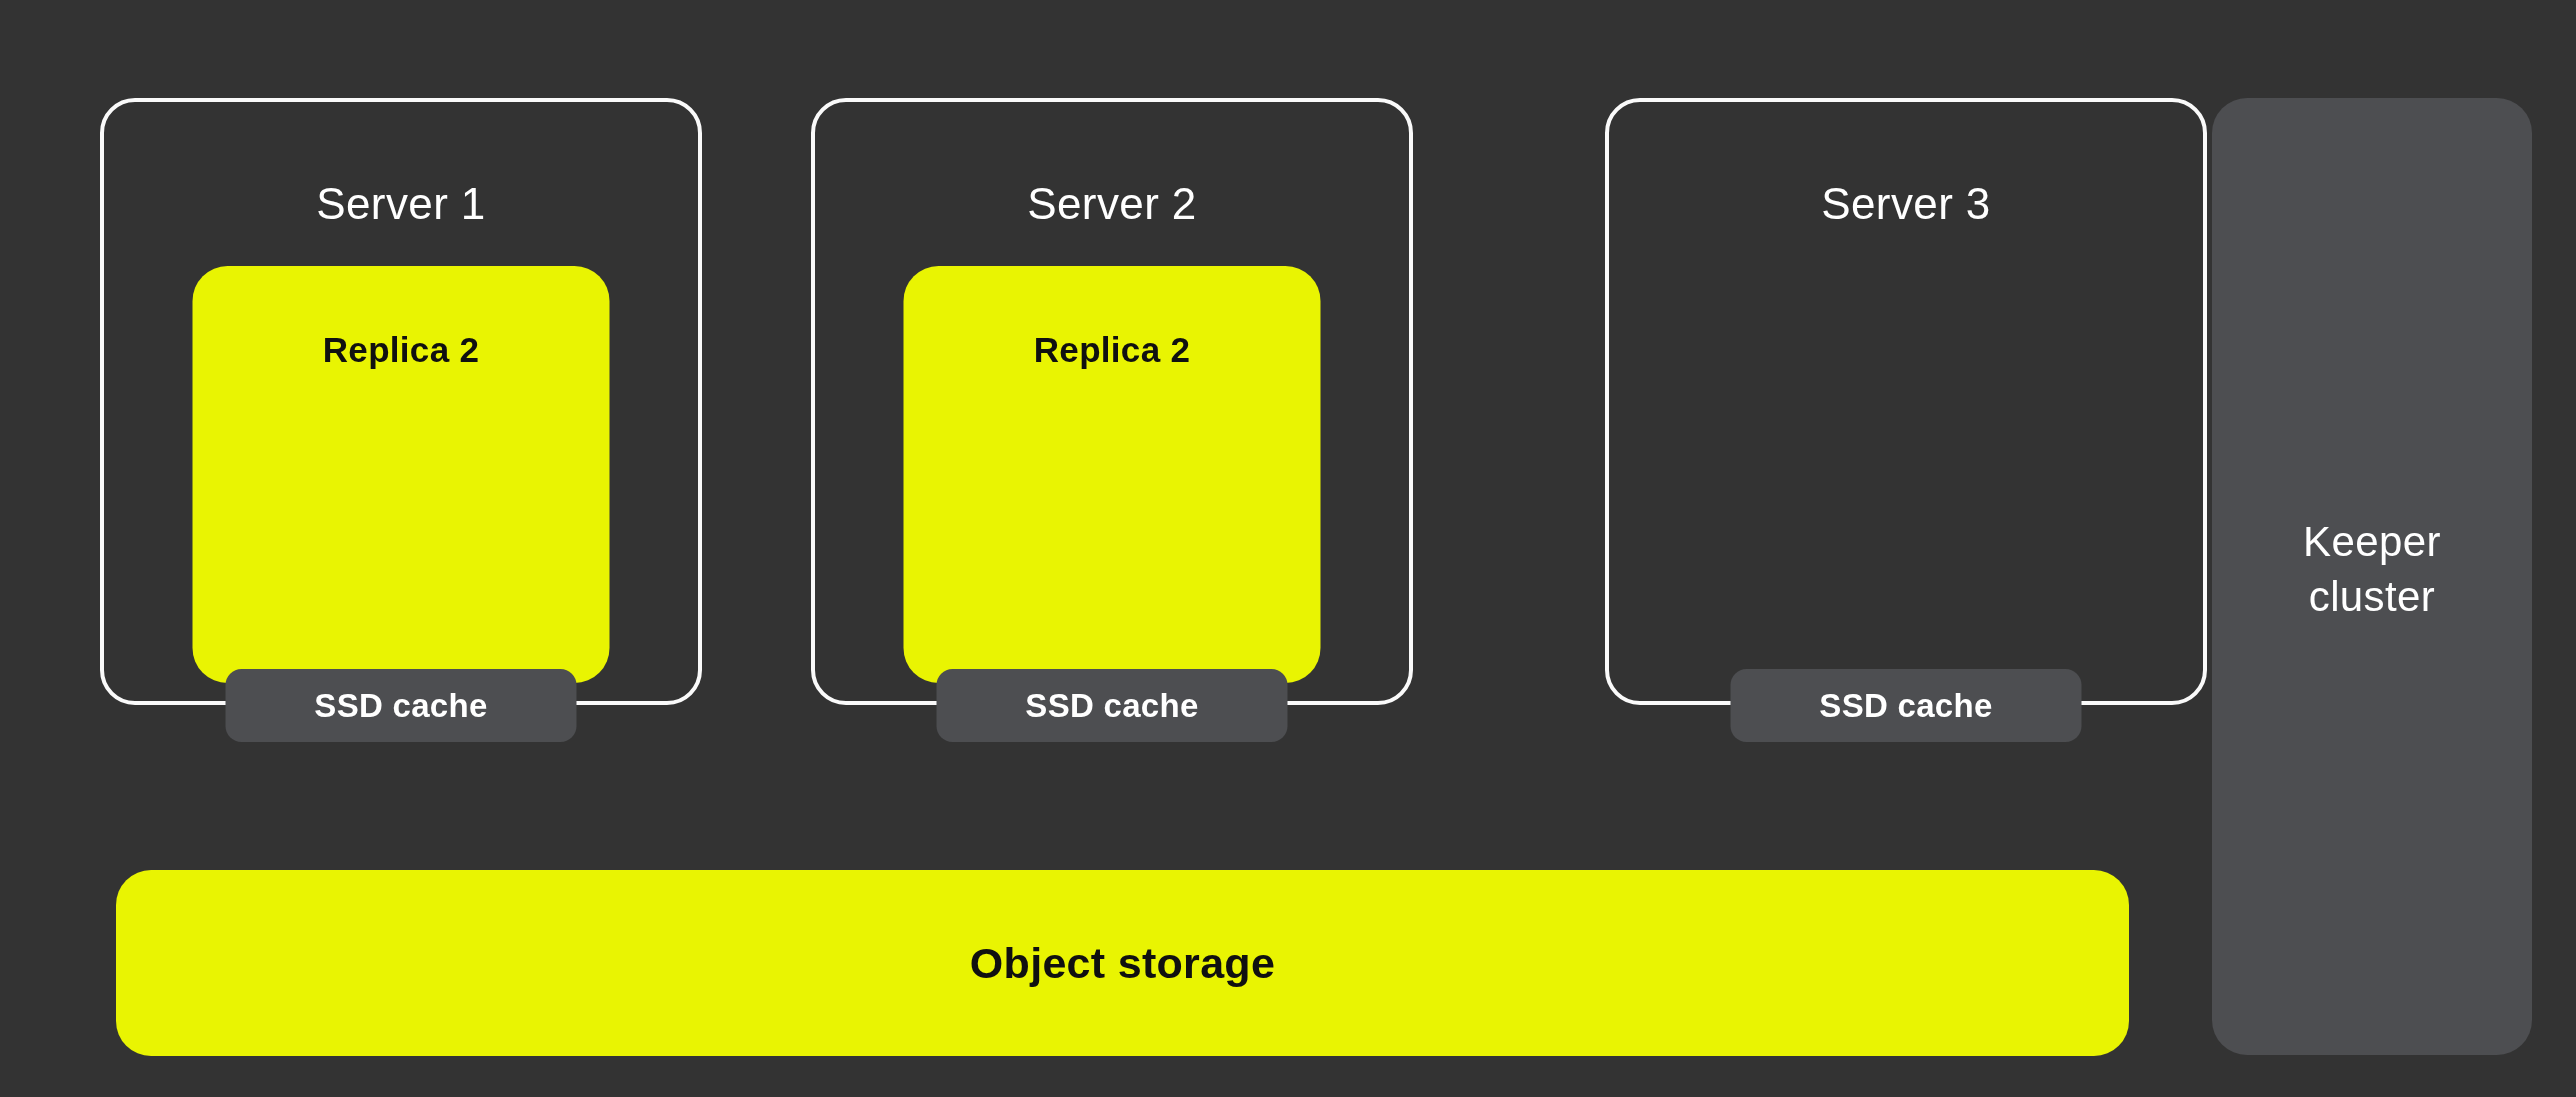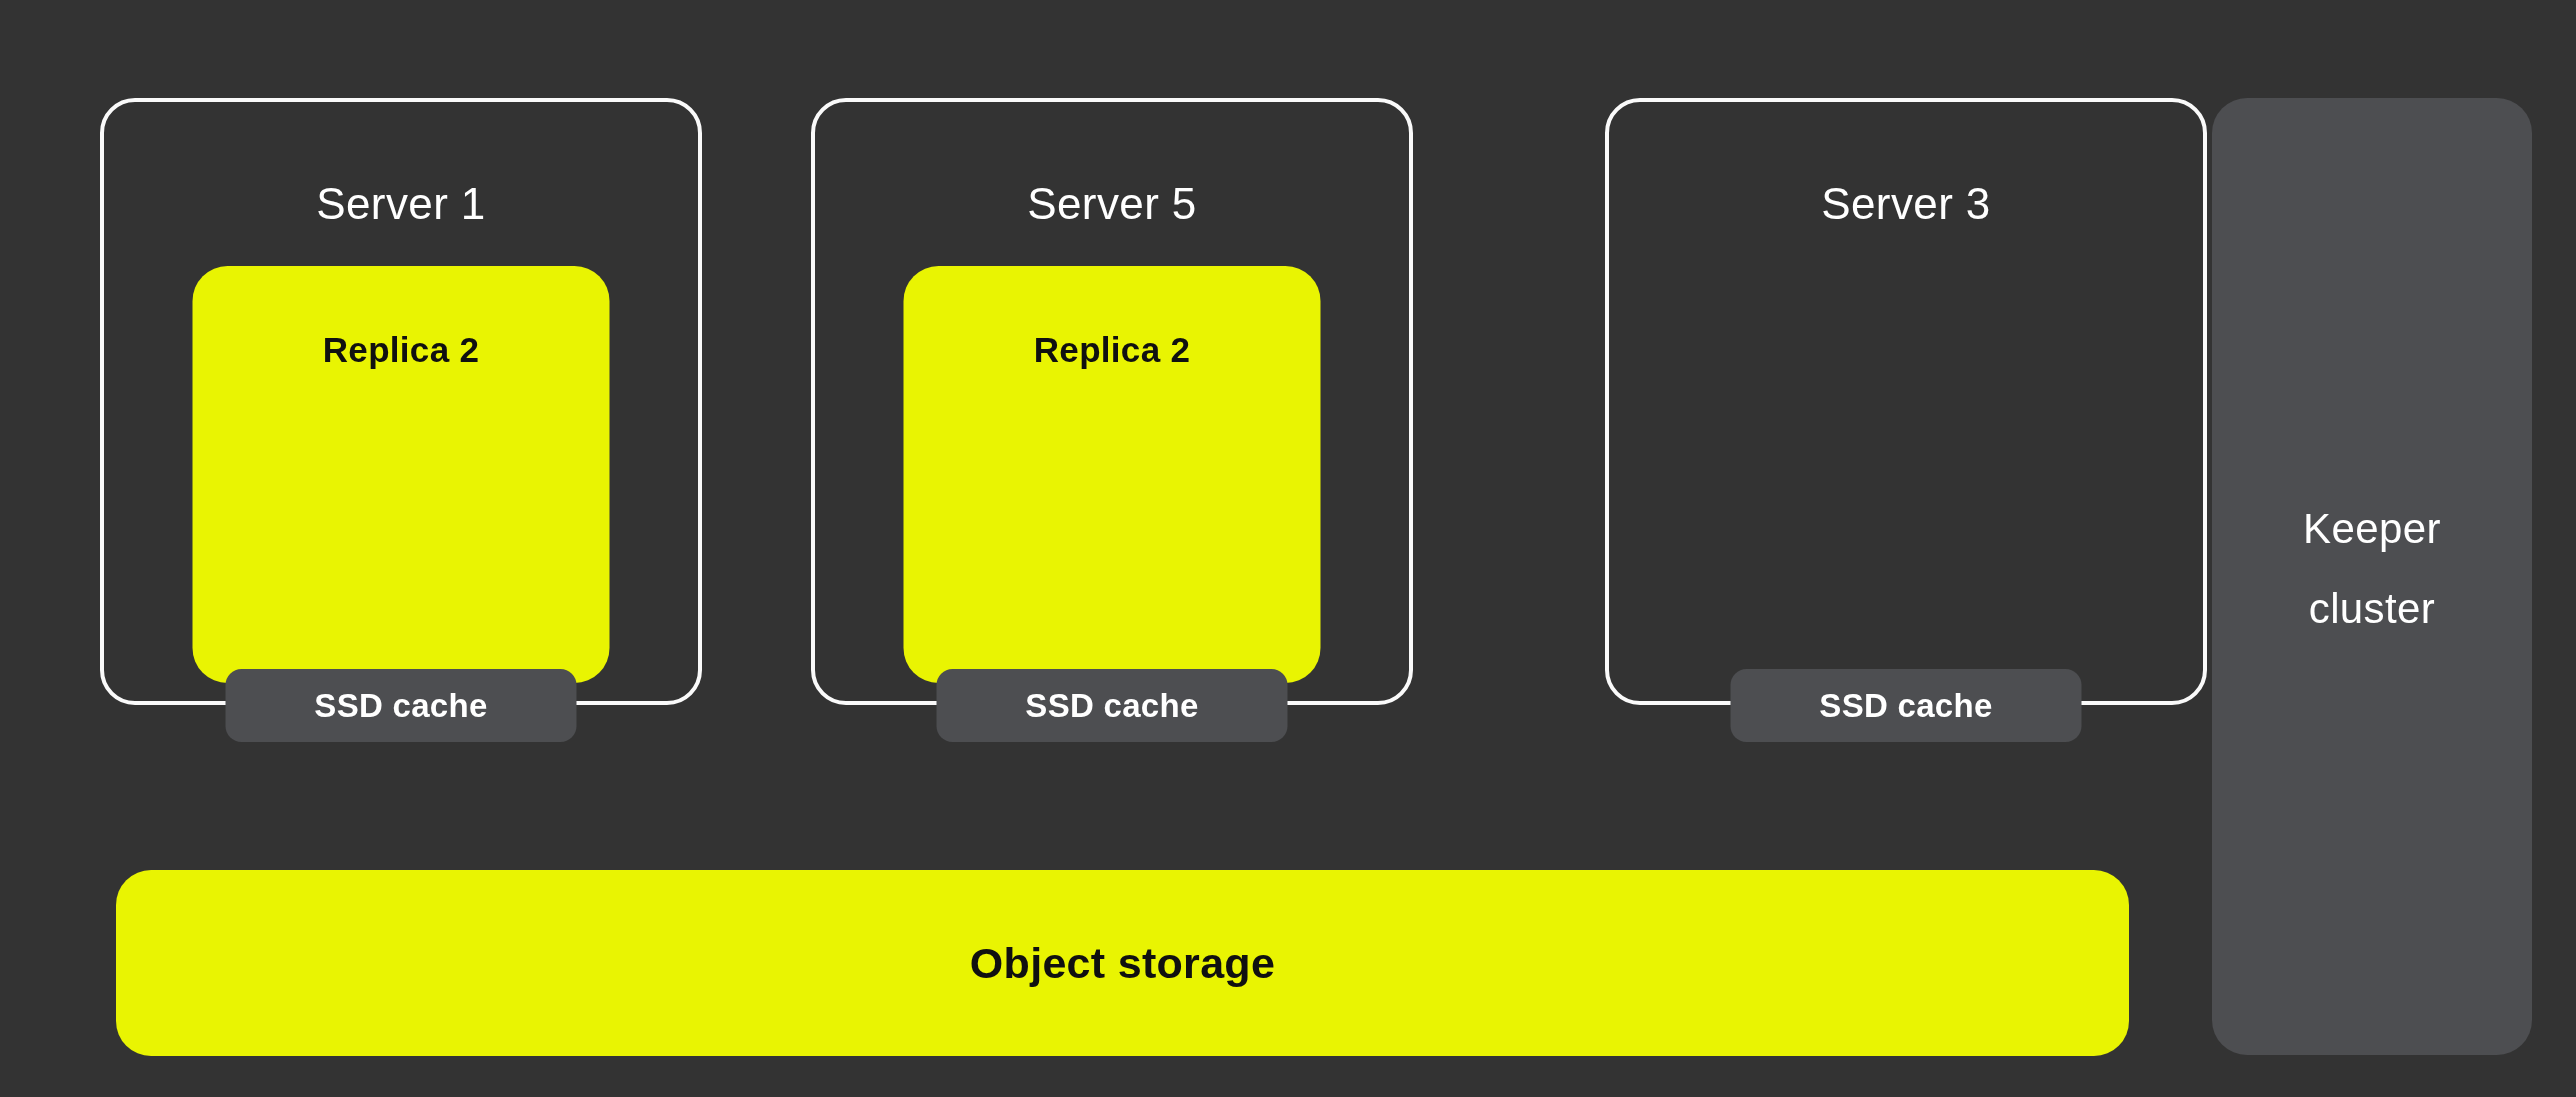--- a/index.html
+++ b/index.html
@@ -125,21 +125,21 @@
     background: var(--panel_gray);
     border-radius: 35px;
     display: flex;
     align-items: center;
     justify-content: center;
   }
   .keeper-label {
     width: 221px;             
     text-align: center;
     font-size: 42px;
-    line-height: 80px;
+    line-height: 55px;
     font-weight: 400;
     color: var(--text_light);
     letter-spacing: 0.4px;
     margin-top: -16px;
   }
 </style>
 </head>
 <body>
 
 <div class="canvas">
@@ -148,21 +148,21 @@
     <div class="server-label">Server 1</div>
     <div class="replica">
       <div class="replica-label">Replica 2</div>
     </div>
     <div class="ssd-badge">
       <span>SSD cache</span>
     </div>
   </section>
 
   <section class="server s2">
-    <div class="server-label">Server 5</div>
+    <div class="server-label">Server 2</div>
     <div class="replica">
       <div class="replica-label">Replica 2</div>
     </div>
     <div class="ssd-badge">
       <span>SSD cache</span>
     </div>
   </section>
 
   <section class="server s3">
     <div class="server-label">Server 3</div>

